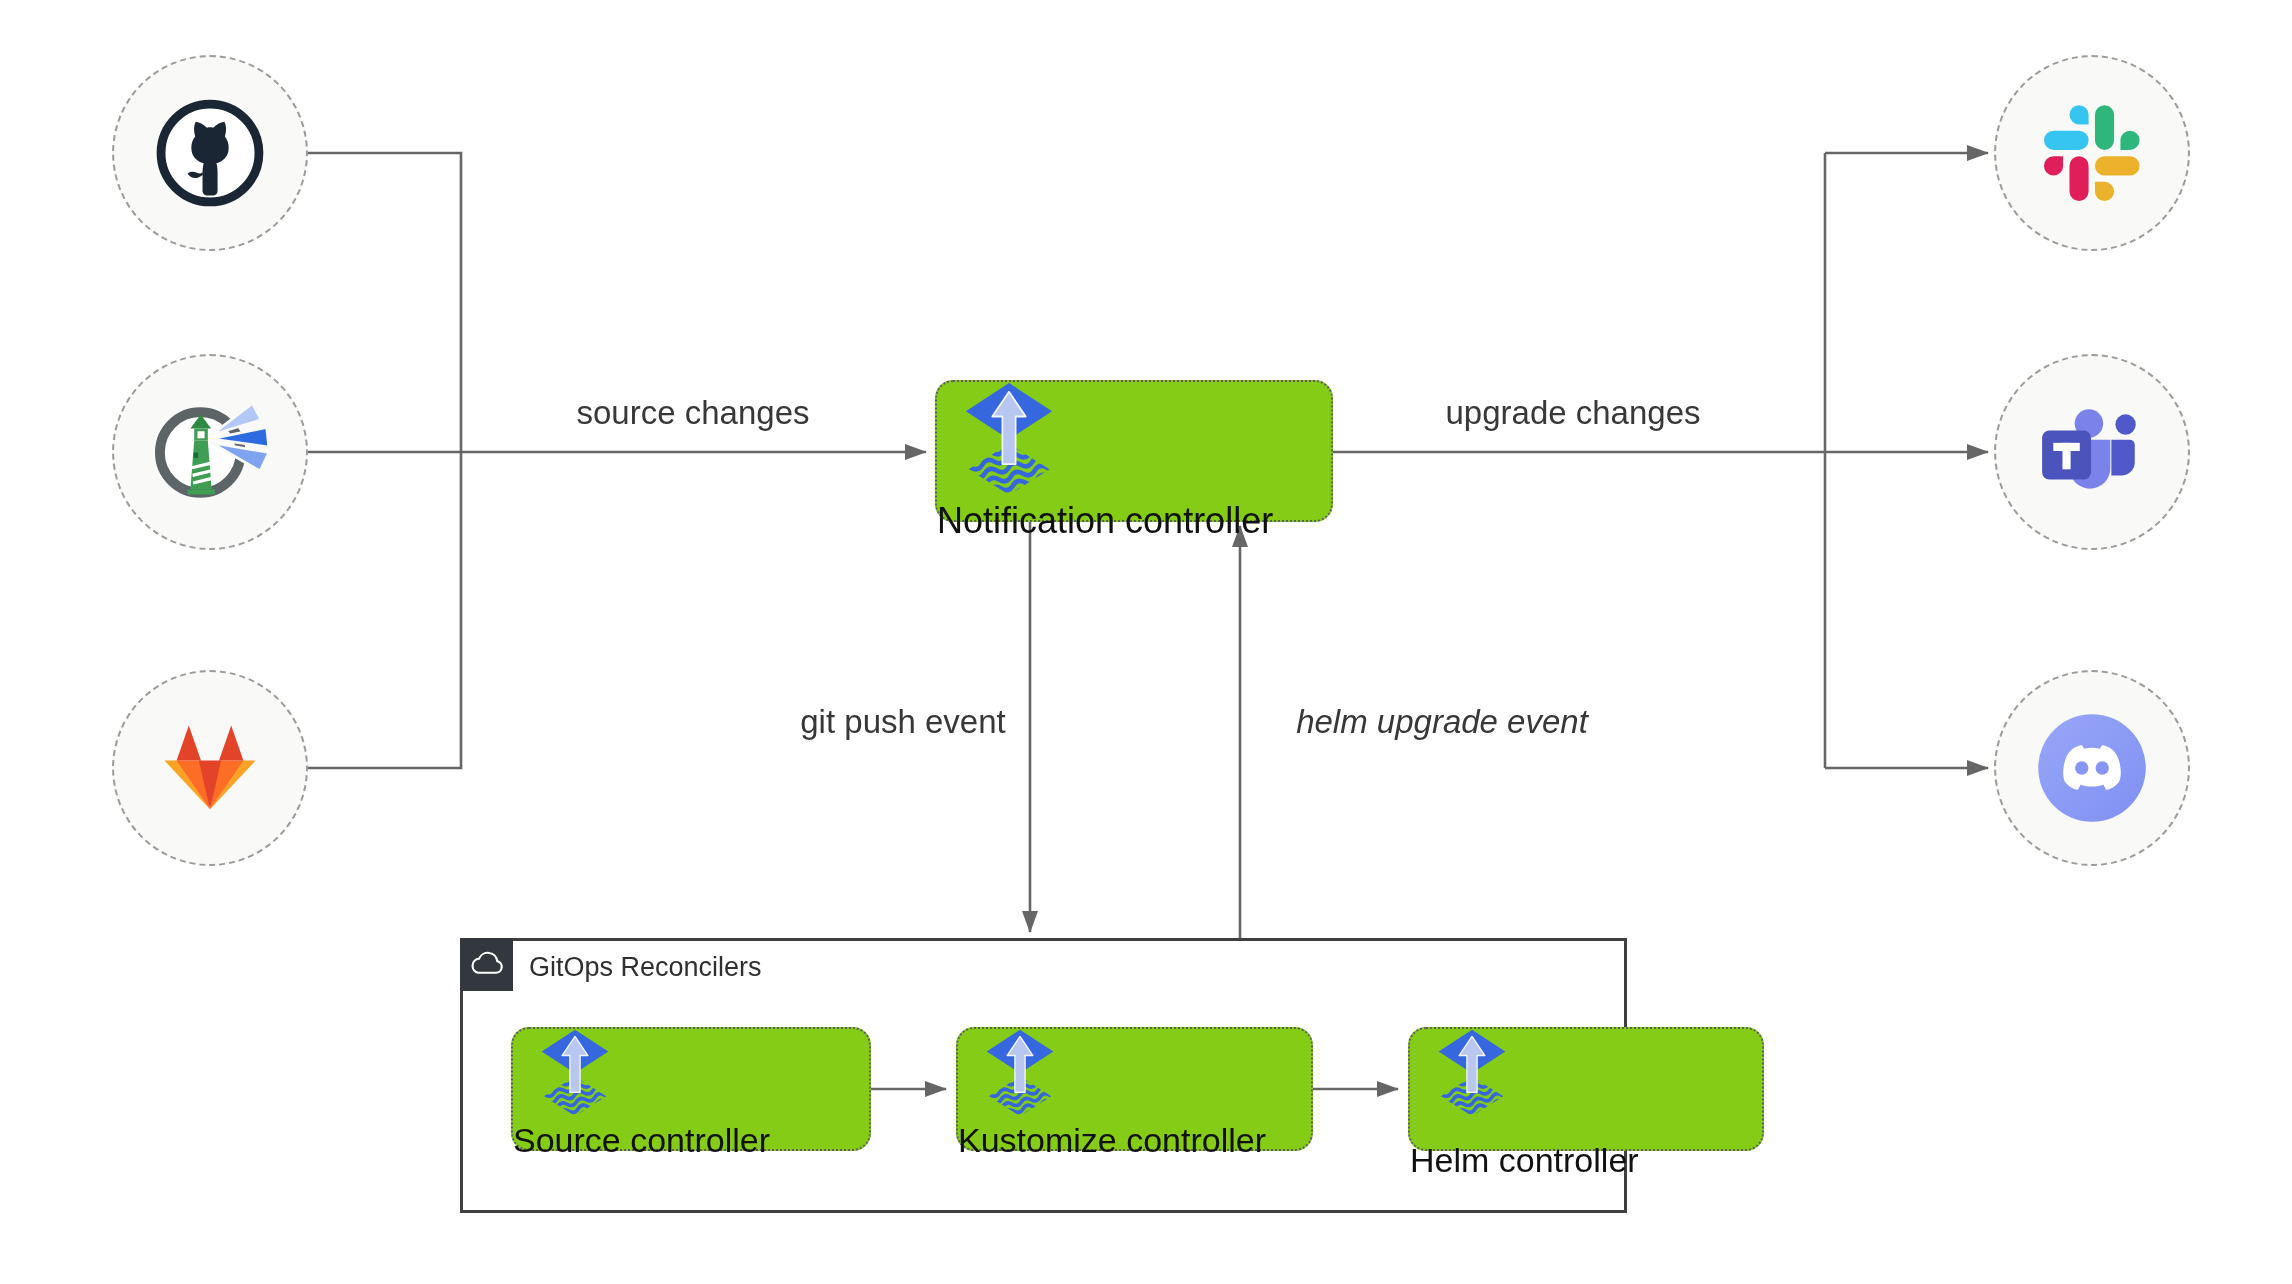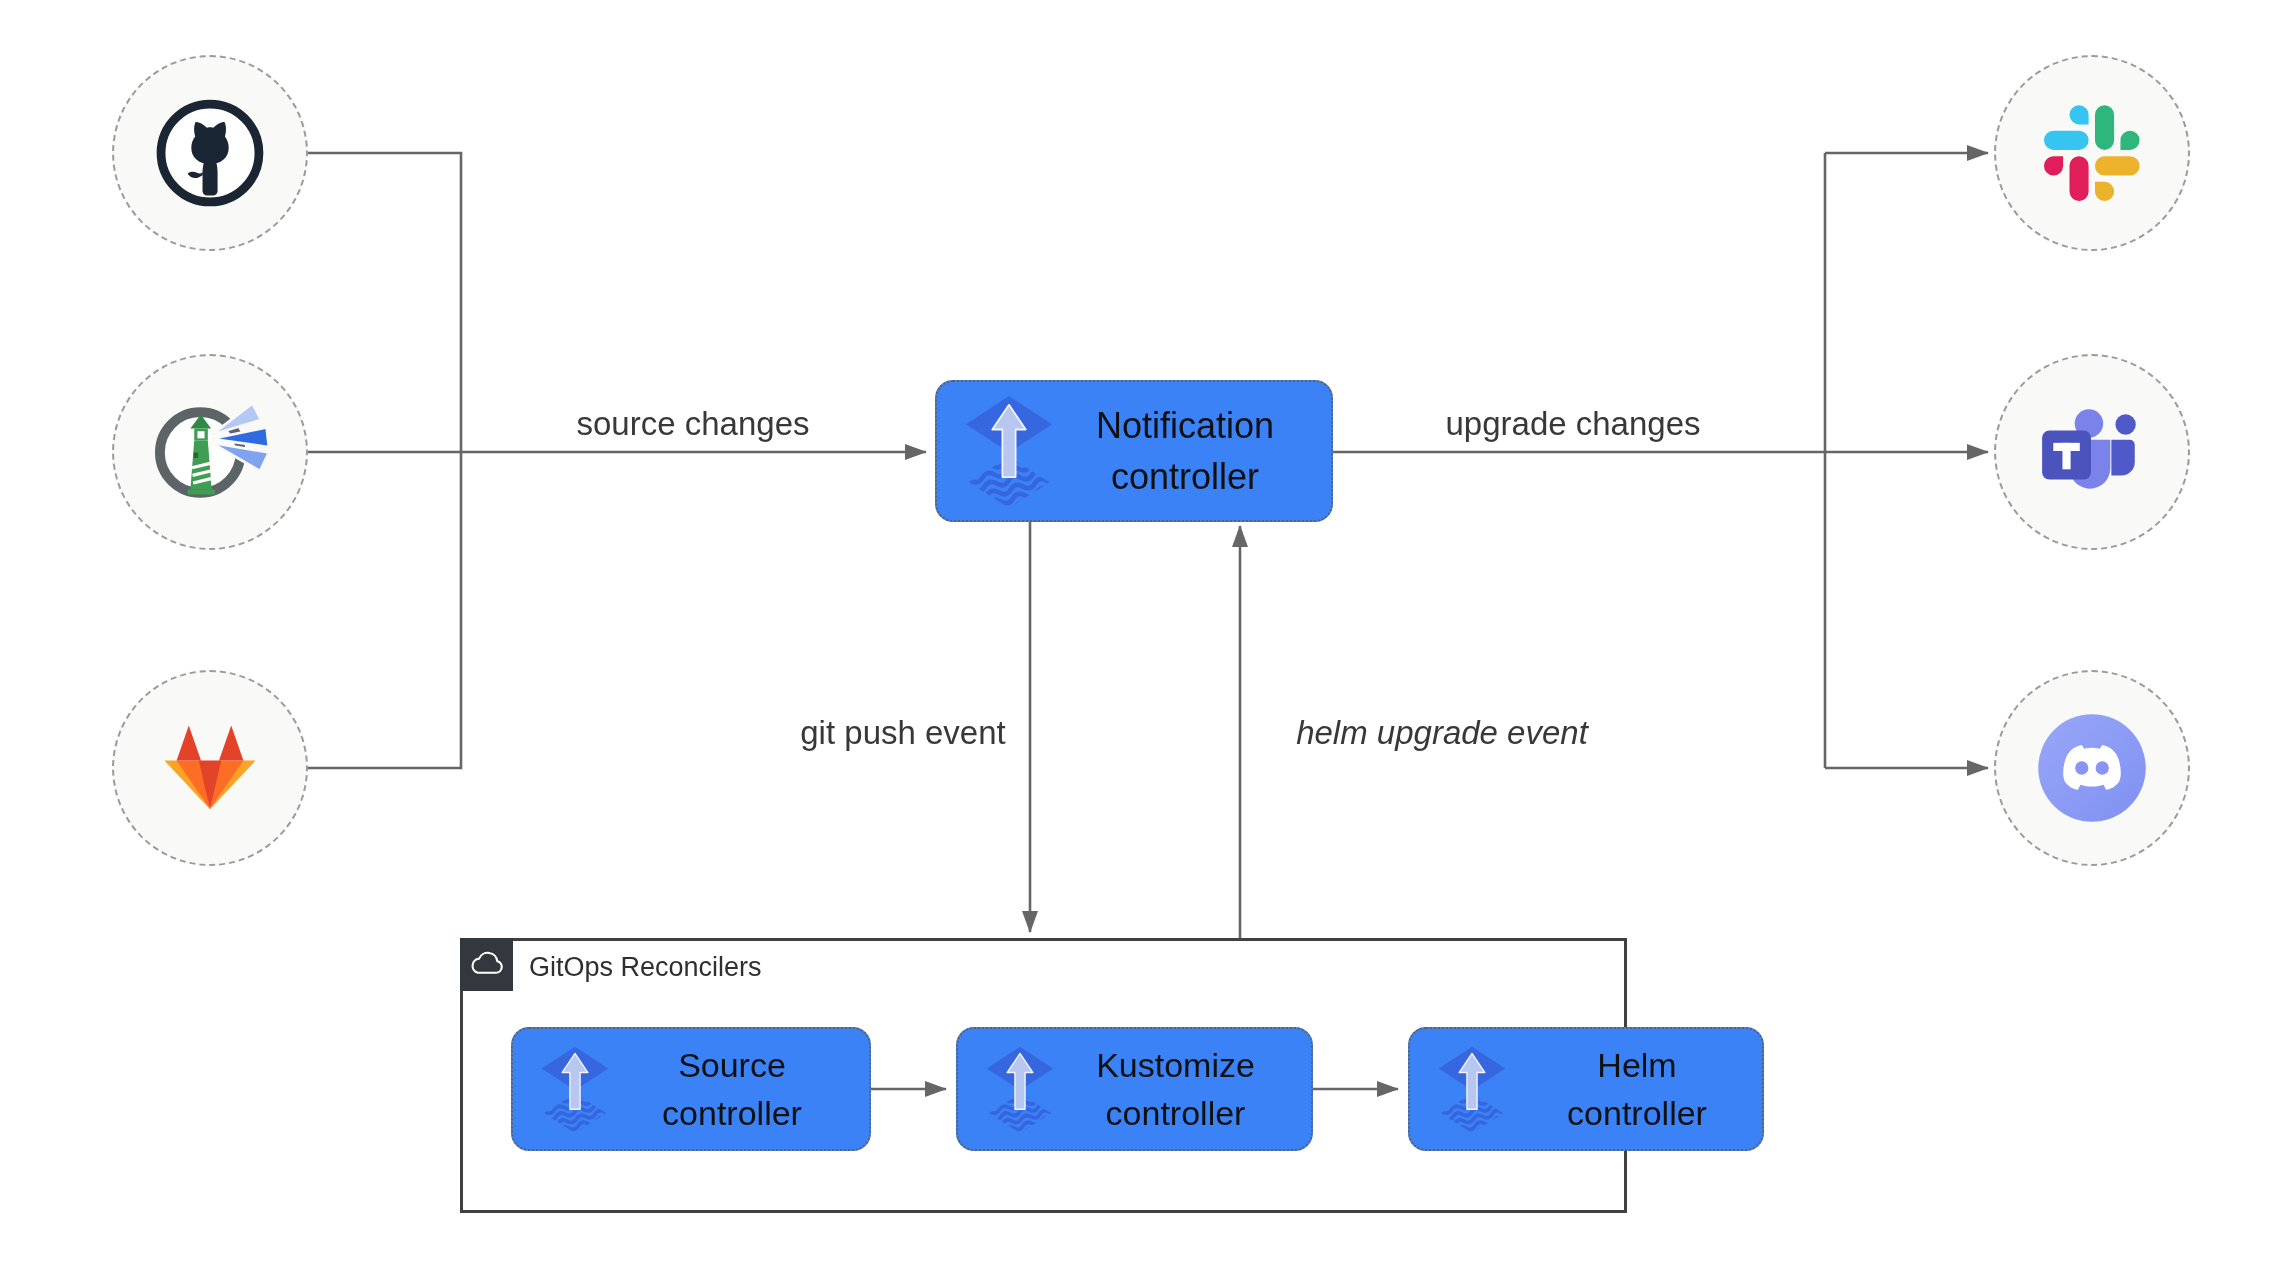--- a/index.html
+++ b/index.html
@@ -2,28 +2,28 @@
 <html><head>
 <meta charset="utf-8">
 <style>
   html,body{margin:0;padding:0;background:#ffffff;}
   #canvas{position:relative;width:2292px;height:1284px;background:#ffffff;overflow:hidden;
           font-family:"Liberation Sans", sans-serif;}
   #wires{position:absolute;left:0;top:0;z-index:1;}
   .circle-node{position:absolute;width:196px;height:196px;border-radius:50%;
                border:2px dashed #9b9b9b;background:#f9f9f7;box-sizing:border-box;
                display:flex;align-items:center;justify-content:center;z-index:2;}
-  .ctrl-box{position:absolute;background:#3b82f6;border:2px dotted #5f5f5f;border-radius:18px;
-            box-sizing:border-box;display:flex;align-items:center;z-index:3;}
+  .ctrl-box{position:absolute;background:#84cc16;border:2px dotted #5f5f5f;border-radius:18px;
+            box-sizing:border-box;display:flex;align-items:flex-start;z-index:3;flex-direction:column;}
   .ctrl-box .lbl{flex:1;text-align:center;color:#111111;font-size:36px;line-height:1.42;
                  padding-right:14px;}
   .ctrl-small .lbl{font-size:34px;}
   .flux-svg{margin-left:28px;flex:0 0 auto;}
   .edge-label{position:absolute;transform:translate(-50%,-50%);font-size:33px;color:#383838;
-              white-space:nowrap;z-index:4;margin-top:11px;}
+              white-space:nowrap;z-index:4;}
   #group-box{position:absolute;left:460px;top:938px;width:1167px;height:275px;
              border:3px solid #404040;box-sizing:border-box;background:transparent;z-index:2;}
   #group-badge{position:absolute;left:-3px;top:-3px;width:53px;height:53px;background:#32383d;
                display:flex;align-items:center;justify-content:center;}
   #group-title{position:absolute;left:66px;top:11px;font-size:27px;color:#2f2f2f;white-space:nowrap;}
 </style>
 </head>
 <body>
 
 <svg width="0" height="0" style="position:absolute" aria-hidden="true">

